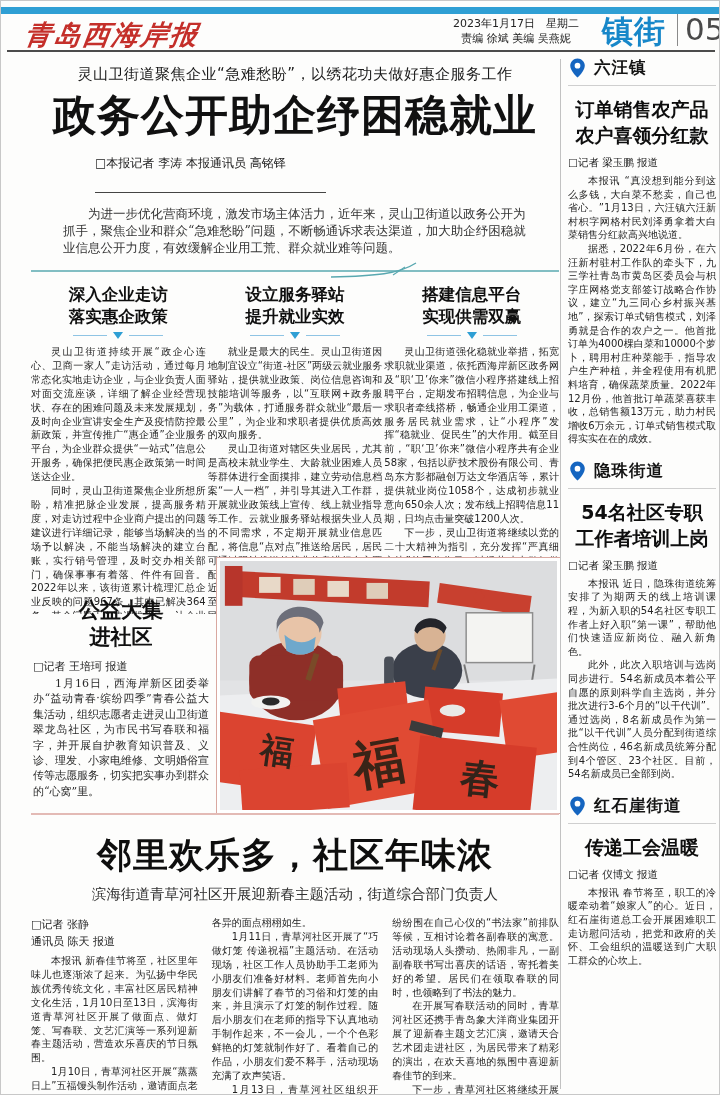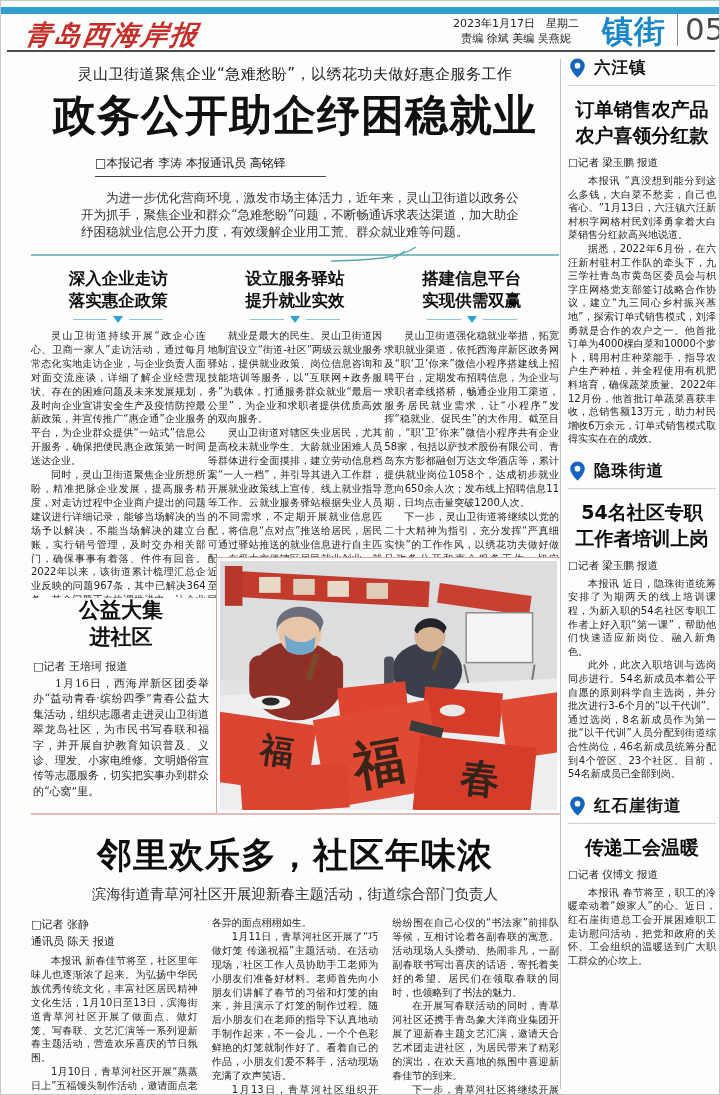--- a/index.html
+++ b/index.html
@@ -22,22 +22,22 @@
   .header-section { position:absolute; left:601px; top:10px; font-size:31px; font-weight:bold; color:#1787c9; letter-spacing:1px; }
   .header-vline { position:absolute; left:676px; top:13px; width:1px; height:32px; background:#8a8a8a; }
   .header-pageno { position:absolute; left:684px; top:10px; font-size:31px; color:#4a4a4a; }
   .header-rule { position:absolute; left:6px; top:49px; width:708px; height:2px; background:#4c4c4c; }
 
   
   .main-col { position:absolute; left:30px; top:58px; width:528px; }
   .kicker { text-align:center; font-size:15px; color:#1b1b1b; letter-spacing:0.5px; margin-top:6px; }
   .headline { text-align:center; font-size:43px; font-weight:bold; color:#111; letter-spacing:1px; margin-top:6px; line-height:50px; }
   .byline-row { margin:12px 0 0 64px; }
-  .byline { display:inline-block; font-size:12px; color:#222; border-bottom:1px solid #444; padding:0 40px 4px 0; }
-  .lead { margin:12px 32px 0 50px; font-family:"DejaVu Serif", serif; font-size:12.5px; line-height:17px; color:#333; text-indent:2em; }
+  .byline { display:inline-block; font-size:12px; color:#222; border-bottom:1px solid #444; padding:0 40px 20px 0; }
+  .lead { margin:12px 32px 0 32px; font-family:"DejaVu Serif", serif; font-size:12.5px; line-height:17px; color:#333; text-indent:2em; }
   .divider-svg { display:block; margin-top:6px; }
 
   .cols3 { display:flex; gap:2px; margin-top:6px; height:330px; overflow:hidden; }
   .col { flex:1 1 0; min-width:0; }
   .subhead { text-align:center; font-size:16.5px; font-weight:bold; color:#0f0f0f; line-height:22px; }
   .subhead-marker { display:flex; align-items:center; justify-content:center; gap:6px; margin:4px 0 6px 0; }
   .subhead-marker .mline { width:34px; height:1px; background:#8fc4e4; }
   .subhead-marker .tri { width:0; height:0; border-left:5px solid transparent; border-right:5px solid transparent; border-top:7px solid #2f9fd4; }
   .bodytext p { font-size:10px; line-height:13.9px; text-align:justify; text-indent:2em; color:#242424; }
   .bodytext p.cont { text-indent:0; }

